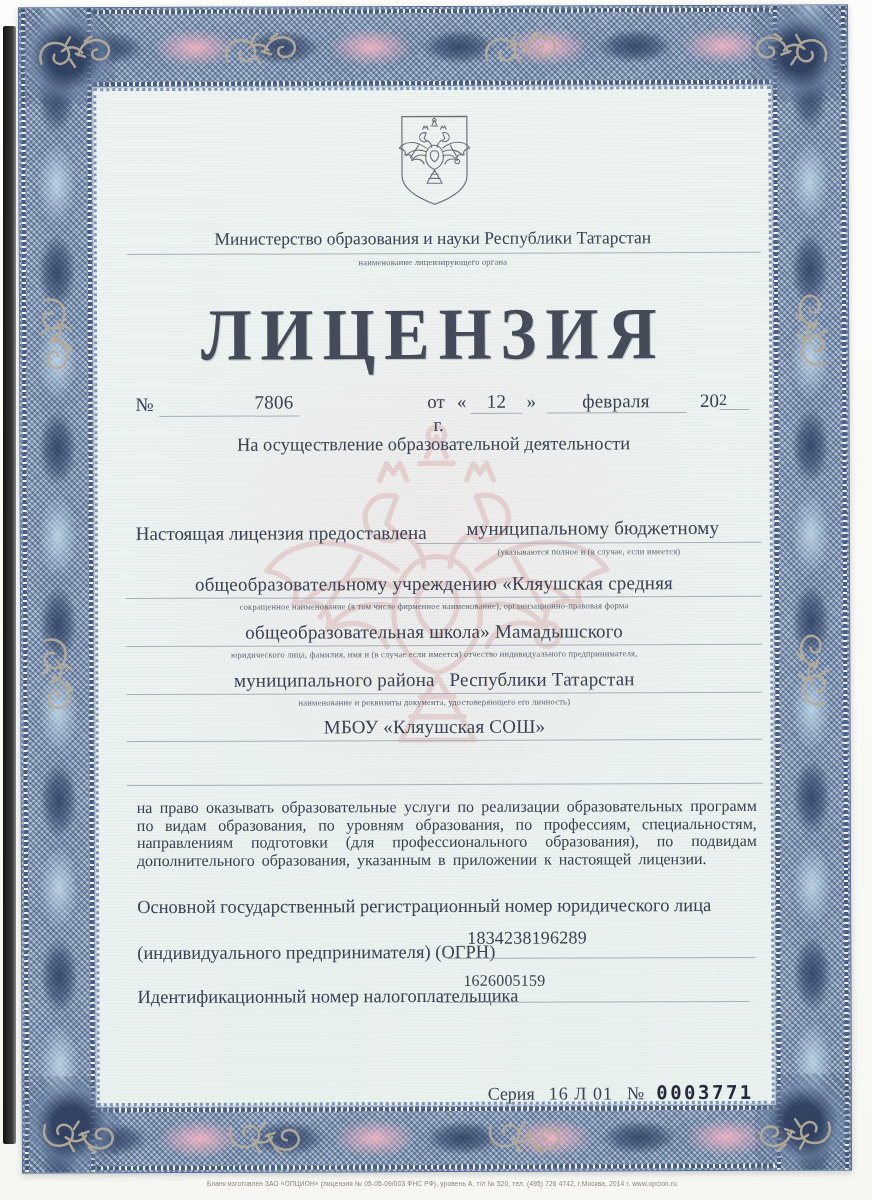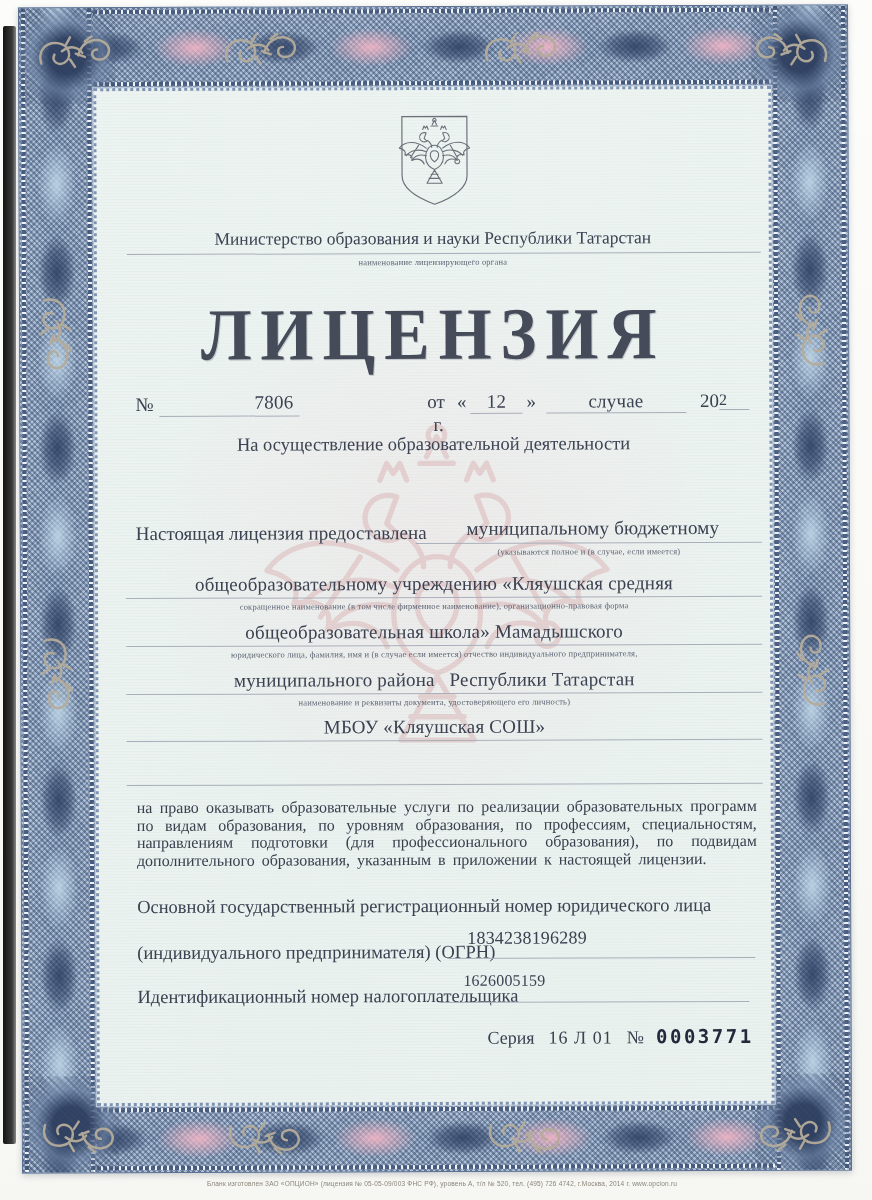--- a/index.html
+++ b/index.html
@@ -166,21 +166,21 @@
 
       <div class="abs lbl" style="left:38px;top:303px;">№</div>
       <div class="abs fval" style="left:66px;top:301px;width:130px;text-align:right;">7806</div>
       <div class="abs frule" style="left:62px;width:140px;top:325px;"></div>
 
       <div class="abs" style="left:330px;right:8px;top:301px;">
         <span class="lbl">от</span>
         <span class="lbl" style="margin-left:8px;">«</span>
         <span class="fval" style="display:inline-block;width:52px;text-align:center;border-bottom:1px solid #a9afba;">12</span>
         <span class="lbl">»</span>
-        <span class="fval" style="display:inline-block;width:140px;text-align:center;border-bottom:1px solid #a9afba;margin-left:6px;">случае</span>
+        <span class="fval" style="display:inline-block;width:140px;text-align:center;border-bottom:1px solid #a9afba;margin-left:6px;">февраля</span>
         <span class="lbl" style="margin-left:10px;text-align:center;">20</span><span class="fval" style="display:inline-block;min-width:30px;text-align:left;border-bottom:1px solid #a9afba;vertical-align:2px;font-size:16px;">2</span>
         <span class="lbl" style="margin-left:6px;">г.</span>
       </div>
 
       <div class="abs centered" style="top:344px;font-size:18.5px;">На осуществление образовательной деятельности</div>
 
       <div class="abs lbl" style="left:38px;top:432px;">Настоящая лицензия предоставлена</div>
       <div class="abs fval" style="left:330px;right:12px;top:428px;text-align:center;">муниципальному бюджетному</div>
       <div class="abs frule" style="left:318px;right:8px;top:453px;"></div>
       <div class="abs fcap" style="left:318px;right:8px;top:457px;">(указываются полное и (в случае, если имеется)</div>
@@ -205,21 +205,21 @@
 
       <div class="abs lbl" style="left:38px;top:806px;font-size:18.5px;">Основной государственный регистрационный номер юридического лица</div>
       <div class="abs lbl" style="left:38px;top:852px;font-size:18.5px;">(индивидуального предпринимателя) (ОГРН)</div>
       <div class="abs fval" style="left:368px;top:838px;font-size:18px;">1834238196289</div>
       <div class="abs frule" style="left:348px;right:16px;top:868px;"></div>
 
       <div class="abs lbl" style="left:38px;top:896px;font-size:18.5px;">Идентификационный номер налогоплательщика</div>
       <div class="abs fval" style="left:364px;top:882px;font-size:16px;">1626005159</div>
       <div class="abs frule" style="left:340px;right:22px;top:912px;"></div>
 
-      <div class="abs" style="right:18px;top:936px;text-align:right;">
+      <div class="abs" style="right:18px;top:992px;text-align:right;">
         <span class="lbl" style="font-size:18px;">Серия</span>
         <span class="lbl" style="font-size:18px;margin-left:10px;letter-spacing:1px;">16 Л 01</span>
         <span class="lbl" style="font-size:18px;margin-left:10px;">№</span>
         <span class="serialnum" style="margin-left:8px;">0003771</span>
       </div>
     </div>
   </div>
 
   <div class="footer-print">Бланк изготовлен ЗАО «ОПЦИОН» (лицензия № 05-05-09/003 ФНС РФ), уровень А, т/л № 520, тел. (495) 726 4742, г.Москва, 2014 г. www.opcion.ru</div>
 </div>

